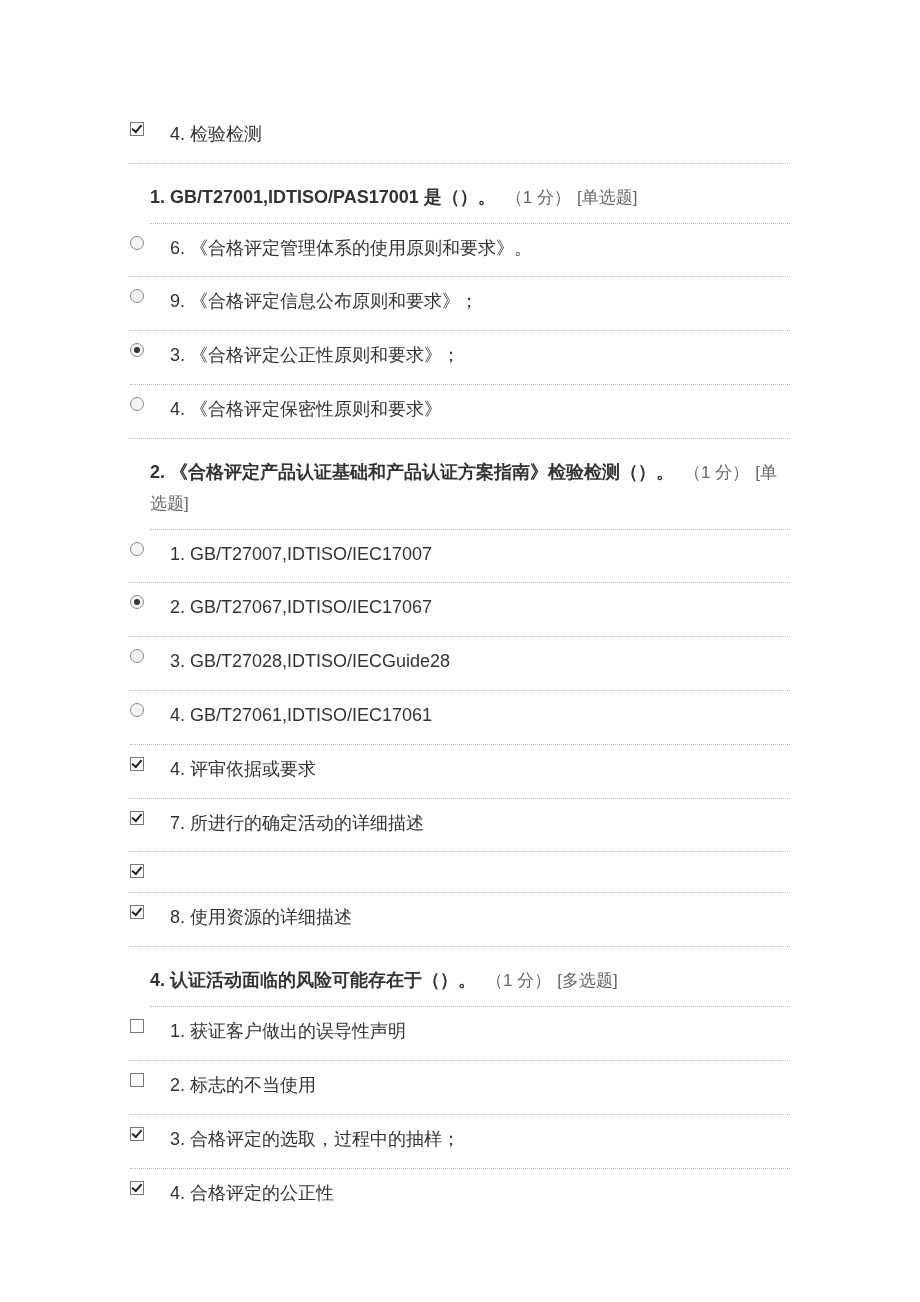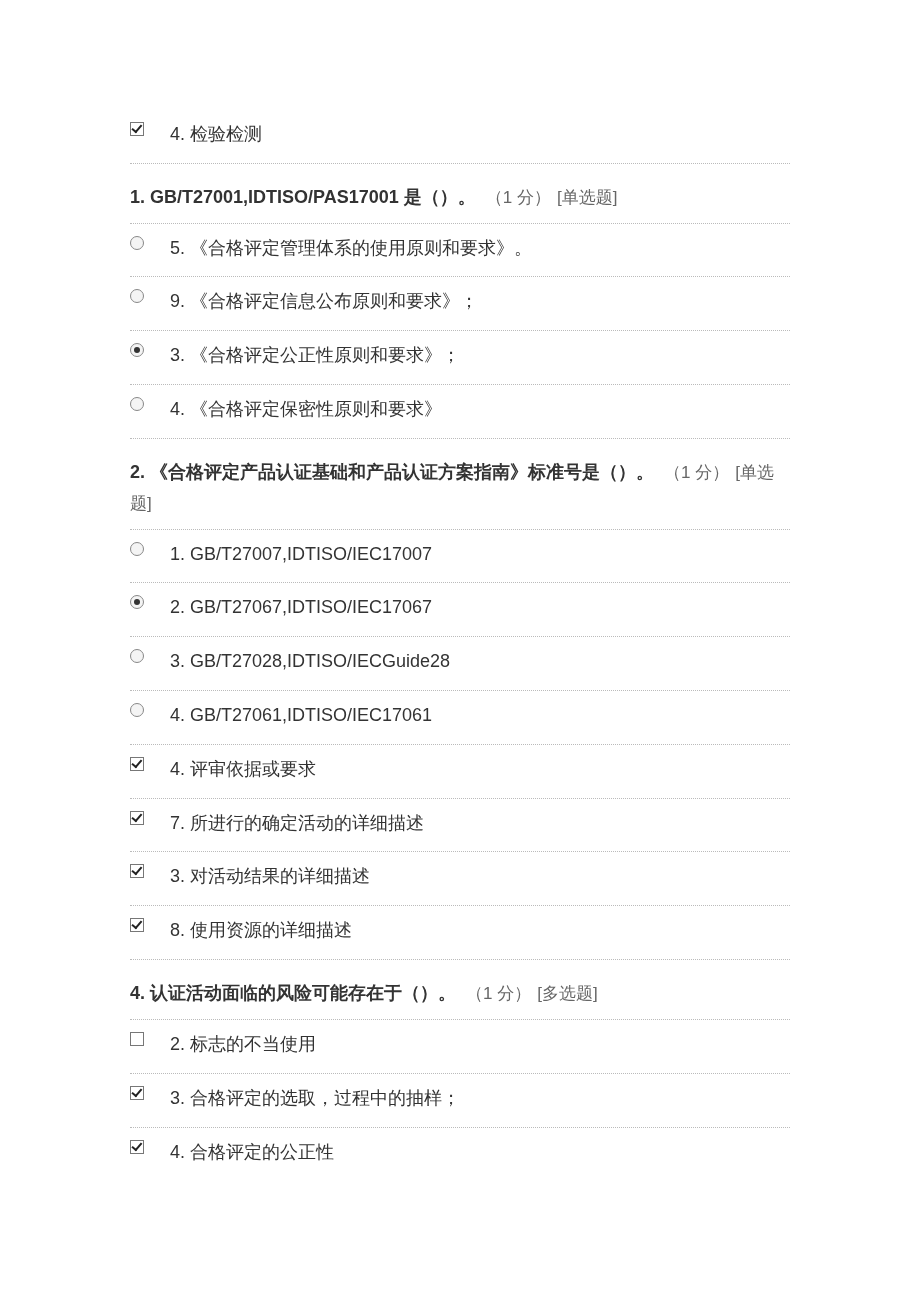--- a/index.html
+++ b/index.html
@@ -42,56 +42,57 @@
     border-left:2px solid #222;
     border-bottom:2px solid #222;
     transform: rotate(-50deg) translate(1px,-1px);
   }
   .ctrl.checkbox.checked .tick { display:block; }
   .opt-text { line-height: 1.6; }
   .question-head {
     padding: 18px 0 10px 0;
     border-bottom: 1px dotted #bbb;
     line-height: 1.7;
+    margin-left: 20px;
   }
   .question-head .num { font-weight: 700; }
   .question-head .title { font-weight: 700; }
   .meta { color:#666; font-weight:400; margin-left:10px; font-size:17px;}
   .tag { color:#666; font-weight:400; margin-left:6px; font-size:17px;}
 </style>
 </head>
 <body>
 
 <div id="root">
     <div class="option-row">
       <span class="ctrl checkbox checked">
         <span class="tick"></span>
       </span>
       <span class="opt-text">4. 检验检测</span>
     </div>
     <div class="question-head"><span class="num">1.</span> <span class="title">GB/T27001,IDTISO/PAS17001 是（）。</span><span class="meta">（1 分）</span><span class="tag">[单选题]</span></div>
     <div class="option-row">
       <span class="ctrl radio"></span>
-      <span class="opt-text">5. 《合格评定管理体系的使用原则和要求》。</span>
+      <span class="opt-text">6. 《合格评定管理体系的使用原则和要求》。</span>
     </div>
     <div class="option-row">
       <span class="ctrl radio"></span>
       <span class="opt-text">9. 《合格评定信息公布原则和要求》；</span>
     </div>
     <div class="option-row">
       <span class="ctrl radio checked">
         <span class="dot"></span>
       </span>
       <span class="opt-text">3. 《合格评定公正性原则和要求》；</span>
     </div>
     <div class="option-row">
       <span class="ctrl radio"></span>
       <span class="opt-text">4. 《合格评定保密性原则和要求》</span>
     </div>
-    <div class="question-head"><span class="num">2.</span> <span class="title">《合格评定产品认证基础和产品认证方案指南》标准号是（）。</span><span class="meta">（1 分）</span><span class="tag">[单选题]</span></div>
+    <div class="question-head"><span class="num">2.</span> <span class="title">《合格评定产品认证基础和产品认证方案指南》检验检测（）。</span><span class="meta">（1 分）</span><span class="tag">[单选题]</span></div>
     <div class="option-row">
       <span class="ctrl radio"></span>
       <span class="opt-text">1. GB/T27007,IDTISO/IEC17007</span>
     </div>
     <div class="option-row">
       <span class="ctrl radio checked">
         <span class="dot"></span>
       </span>
       <span class="opt-text">2. GB/T27067,IDTISO/IEC17067</span>
     </div>
@@ -112,29 +113,32 @@
     <div class="option-row">
       <span class="ctrl checkbox checked">
         <span class="tick"></span>
       </span>
       <span class="opt-text">7. 所进行的确定活动的详细描述</span>
     </div>
     <div class="option-row">
       <span class="ctrl checkbox checked">
         <span class="tick"></span>
       </span>
-      <span class="opt-text">3. 对活动结果的详细描述</span>
     </div>
     <div class="option-row">
       <span class="ctrl checkbox checked">
         <span class="tick"></span>
       </span>
       <span class="opt-text">8. 使用资源的详细描述</span>
     </div>
     <div class="question-head"><span class="num">4.</span> <span class="title">认证活动面临的风险可能存在于（）。</span><span class="meta">（1 分）</span><span class="tag">[多选题]</span></div>
+    <div class="option-row">
+      <span class="ctrl checkbox"></span>
+      <span class="opt-text">1. 获证客户做出的误导性声明</span>
+    </div>
     <div class="option-row">
       <span class="ctrl checkbox"></span>
       <span class="opt-text">2. 标志的不当使用</span>
     </div>
     <div class="option-row">
       <span class="ctrl checkbox checked">
         <span class="tick"></span>
       </span>
       <span class="opt-text">3. 合格评定的选取，过程中的抽样；</span>
     </div>

